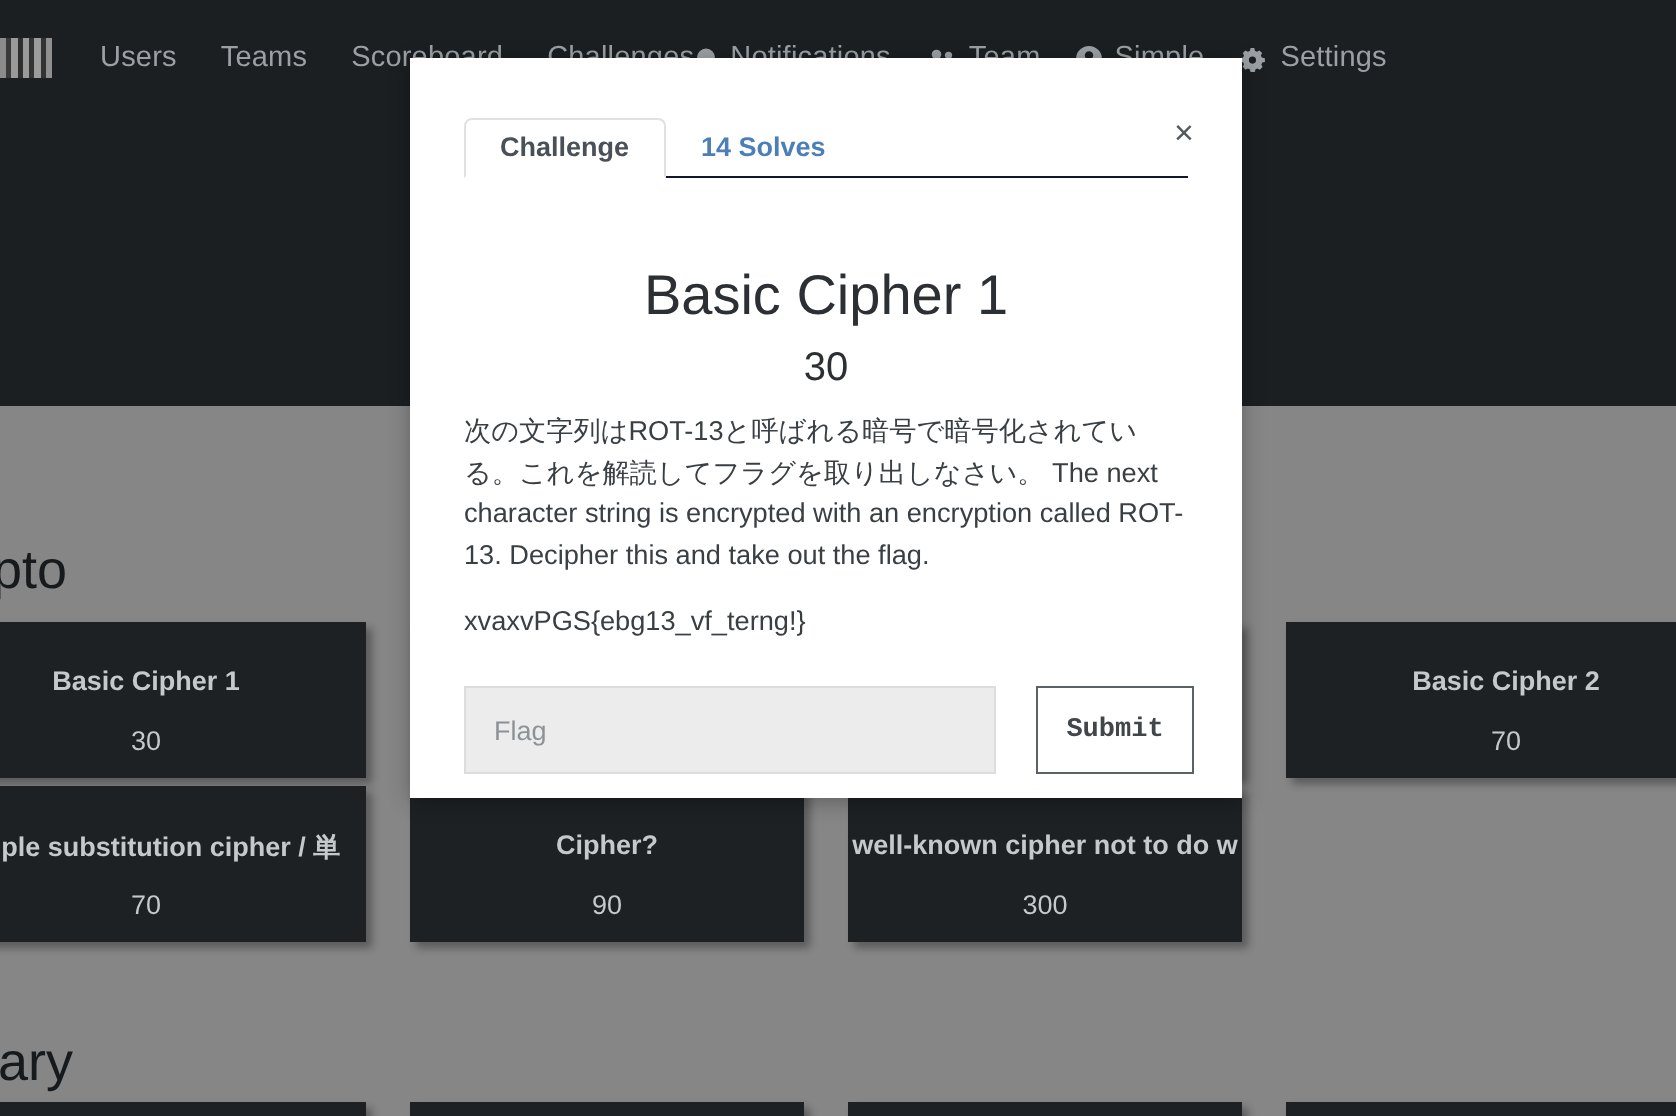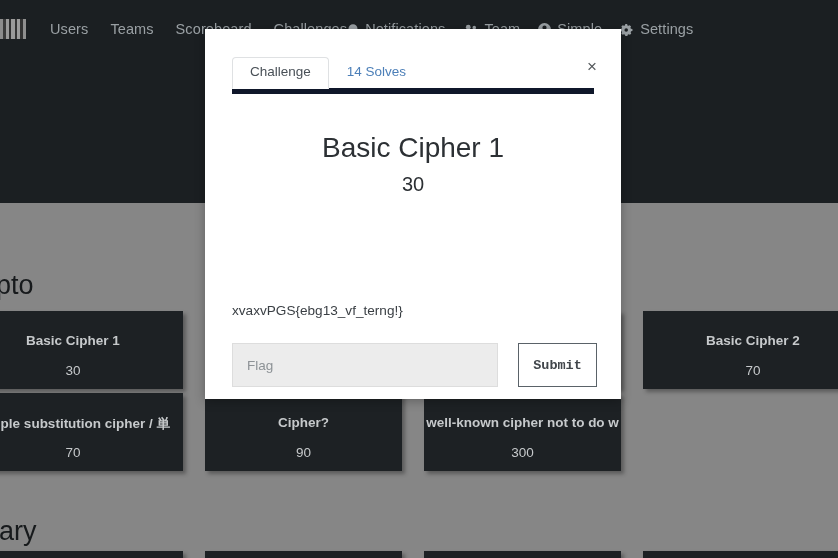--- a/index.html
+++ b/index.html
@@ -136,23 +136,25 @@
     background: #ffffff;
     box-shadow: 0 2px 10px rgba(0,0,0,.28);
     z-index: 50;
   }
   #modal-tabs {
     position: absolute;
     left: 27px;
     top: 27px;
     right: 27px;
     height: 32px;
-    border-bottom: 6px solid #0f172a;
-    display: flex;
+    border-bottom: 1px solid #0f172a;
+    display: flex;
+    align-items: flex-end;
     gap: 0px;
+    font-weight: bold;
   }
   .tab {
     padding: 7px 17px 8px 17px;
     font-size: 13.5px;
     line-height: 1;
     position: relative;
     bottom: -1px;
     white-space: nowrap;
   }
   .tab.active {
@@ -361,20 +363,21 @@
   <div id="modal-tabs">
     <div class="tab active">Challenge</div>
     <div class="tab inactive">14 Solves</div>
   </div>
 
   <div id="close-btn">×</div>
 
   <div id="chal-title">Basic Cipher 1</div>
   <div id="chal-points">30</div>
 
+  <div id="chal-desc">次の文字列はROT-13と呼ばれる暗号で暗号化されている。これを解読してフラグを取り出しなさい。 The next character string is encrypted with an encryption called ROT-13. Decipher this and take out the flag.</div>
   <div id="chal-cipher">xvaxvPGS{ebg13_vf_terng!}</div>
 
   <div id="flag-row">
     <input id="flag-input" type="text" placeholder="Flag" style="">
     <button id="submit-btn">Submit</button>
   </div>
 
 </div>
 
 </body></html>

